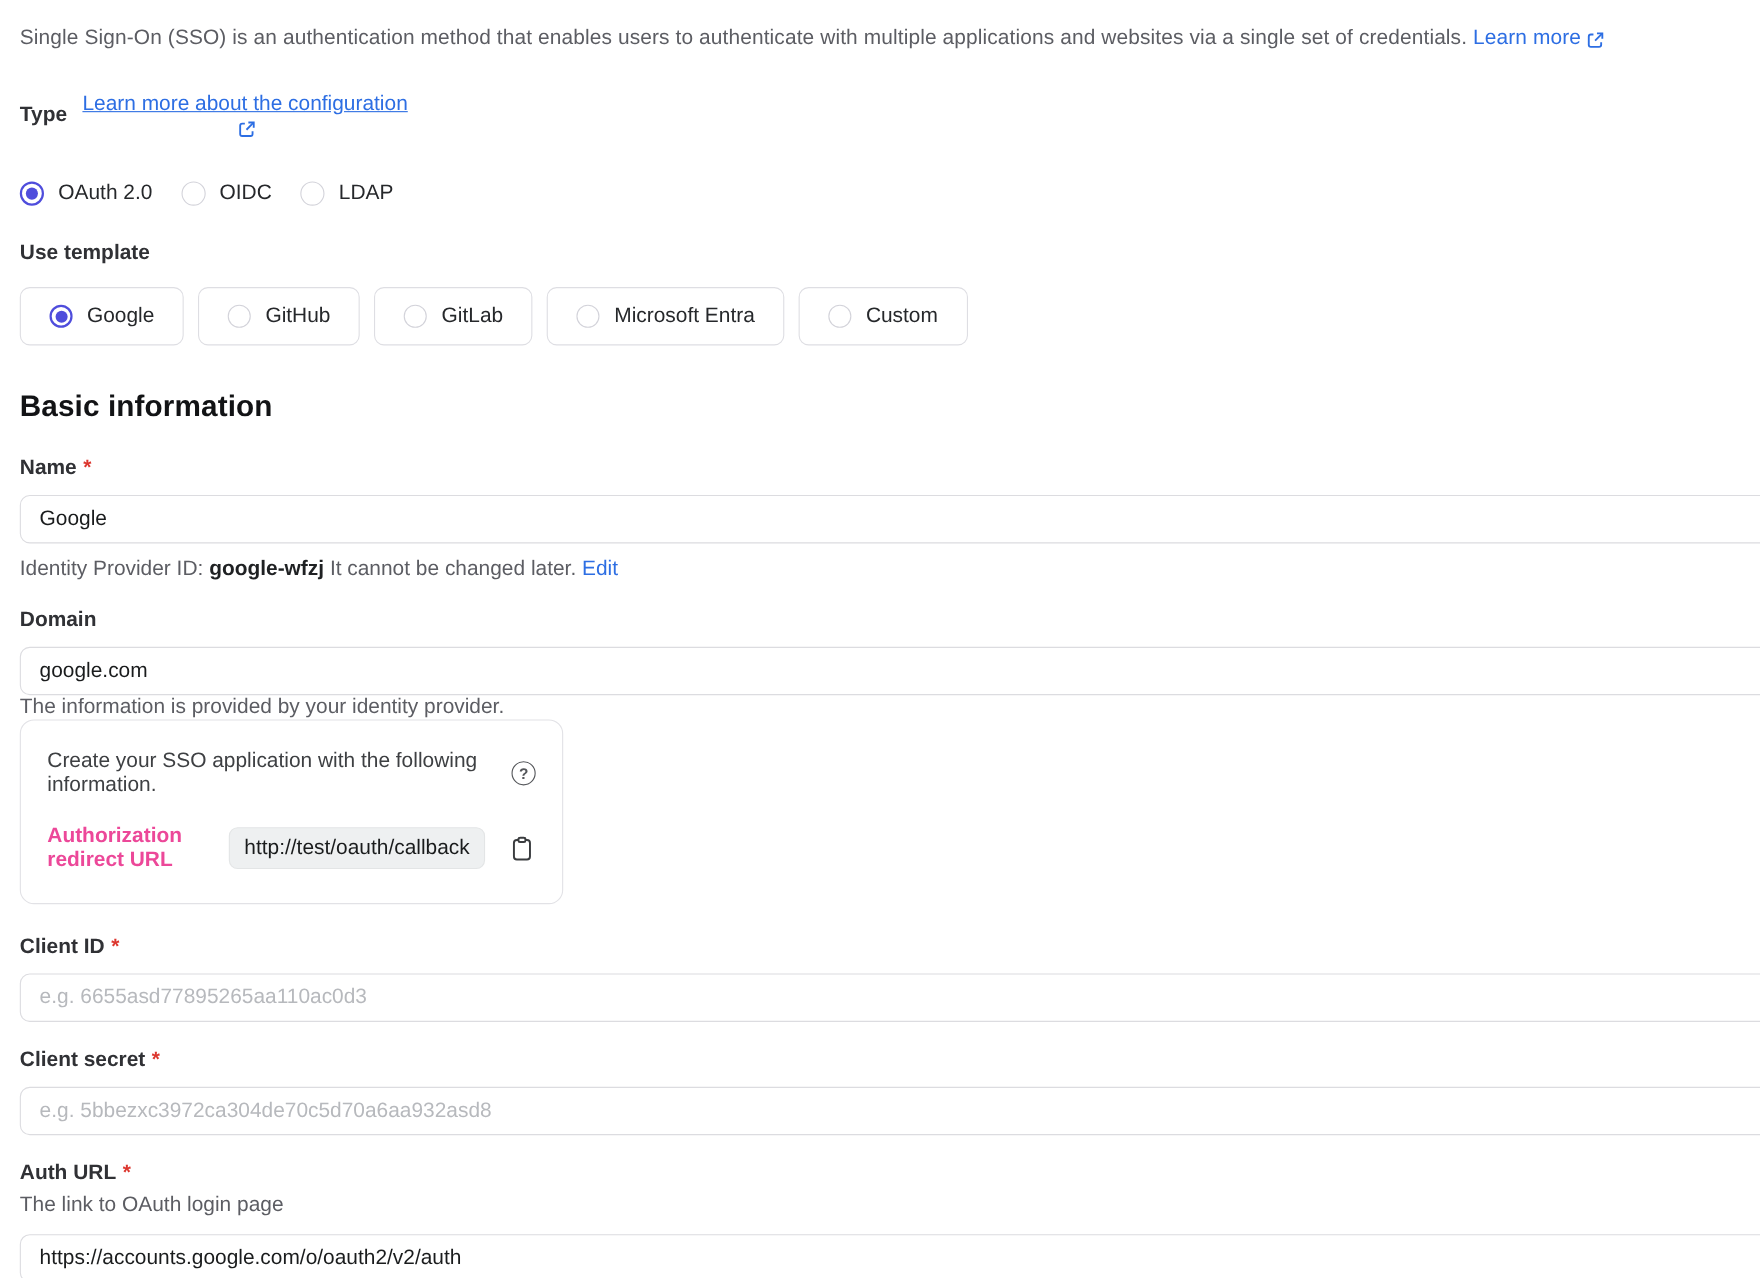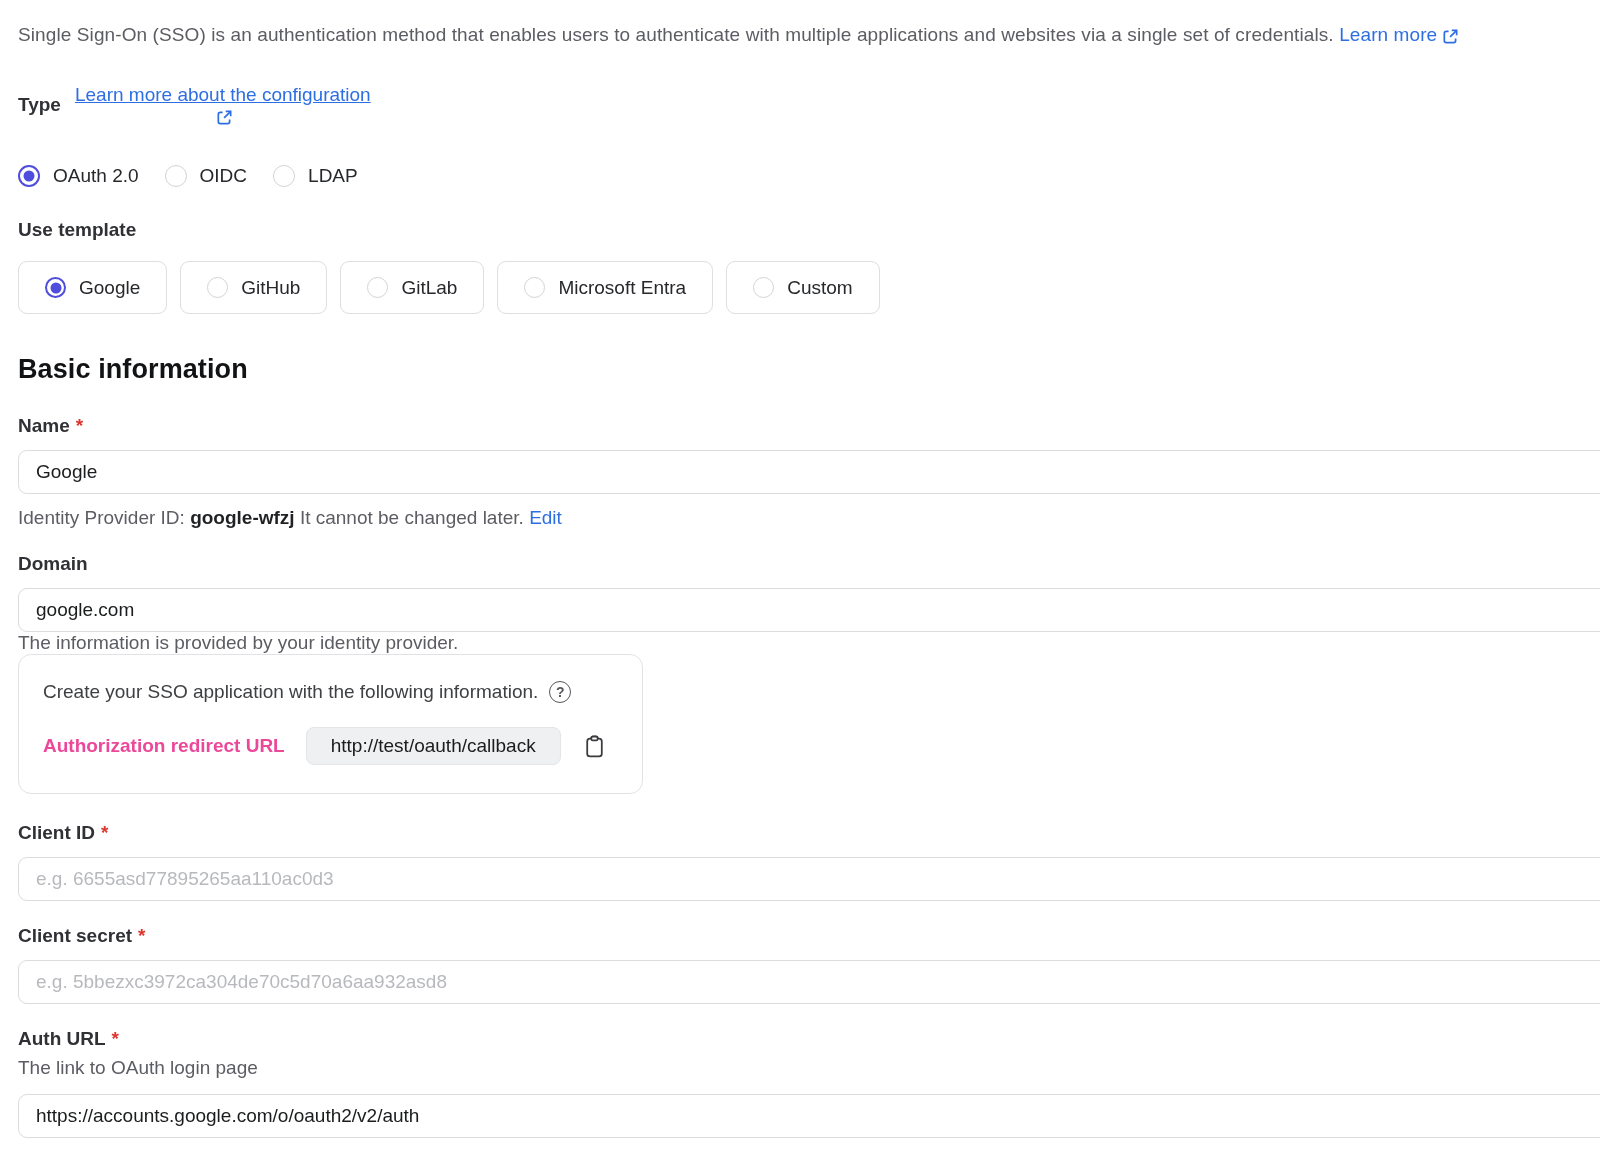--- a/index.html
+++ b/index.html
@@ -86,40 +86,40 @@
   }
   .text-input::placeholder { color: #b7b9bd; }
   .mb-gap { margin-bottom: 24px; }
 
   .idp-helper { margin: 13px 0 24px 0; color: var(--gray-text); }
   .idp-helper b { color: #1f2123; font-weight: 700; }
   .idp-helper .edit { color: var(--link); font-weight: 500; }
 
   
   .callout {
-    width: 625px;
+    width: 494px;
     border: 1px solid #e2e2e6;
     border-radius: 13px;
     padding: 26px 24px 28px 24px;
     margin-bottom: 28px;
   }
   .callout-title-row { display: flex; align-items: center; gap: 11px; color: #3e4043; margin-bottom: 24px; }
   .q-icon {
     width: 22px; height: 22px; flex:none; border-radius: 50%;
     border: 1.8px solid #54565a; color:#54565a;
     display: inline-flex; align-items: center; justify-content: center;
     font-size: 14px; font-weight: 700; cursor: pointer;
   }
   .redirect-row { display: flex; align-items: center; gap: 21px; }
   .redirect-label { font-weight: 700; color: #ec4899; }
   .code-chip {
     background: #eef0f1;
     border: 1px solid #e3e5e6;
     border-radius: 8px;
-    padding: 7px 24px;
+    padding: 7px 13px;
     color: #1a1c1d;
     white-space: nowrap;
   }
   .copy-btn { background: none; border: none; cursor: pointer; color: #3a3c3f; display:flex; align-items:center; padding:0; }
   .copy-btn svg { width: 25px; height: 25px; }
 
   .auth-helper { color: var(--gray-text); margin: -6px 0 15px 0; }
 </style>
 </head>
 <body>

